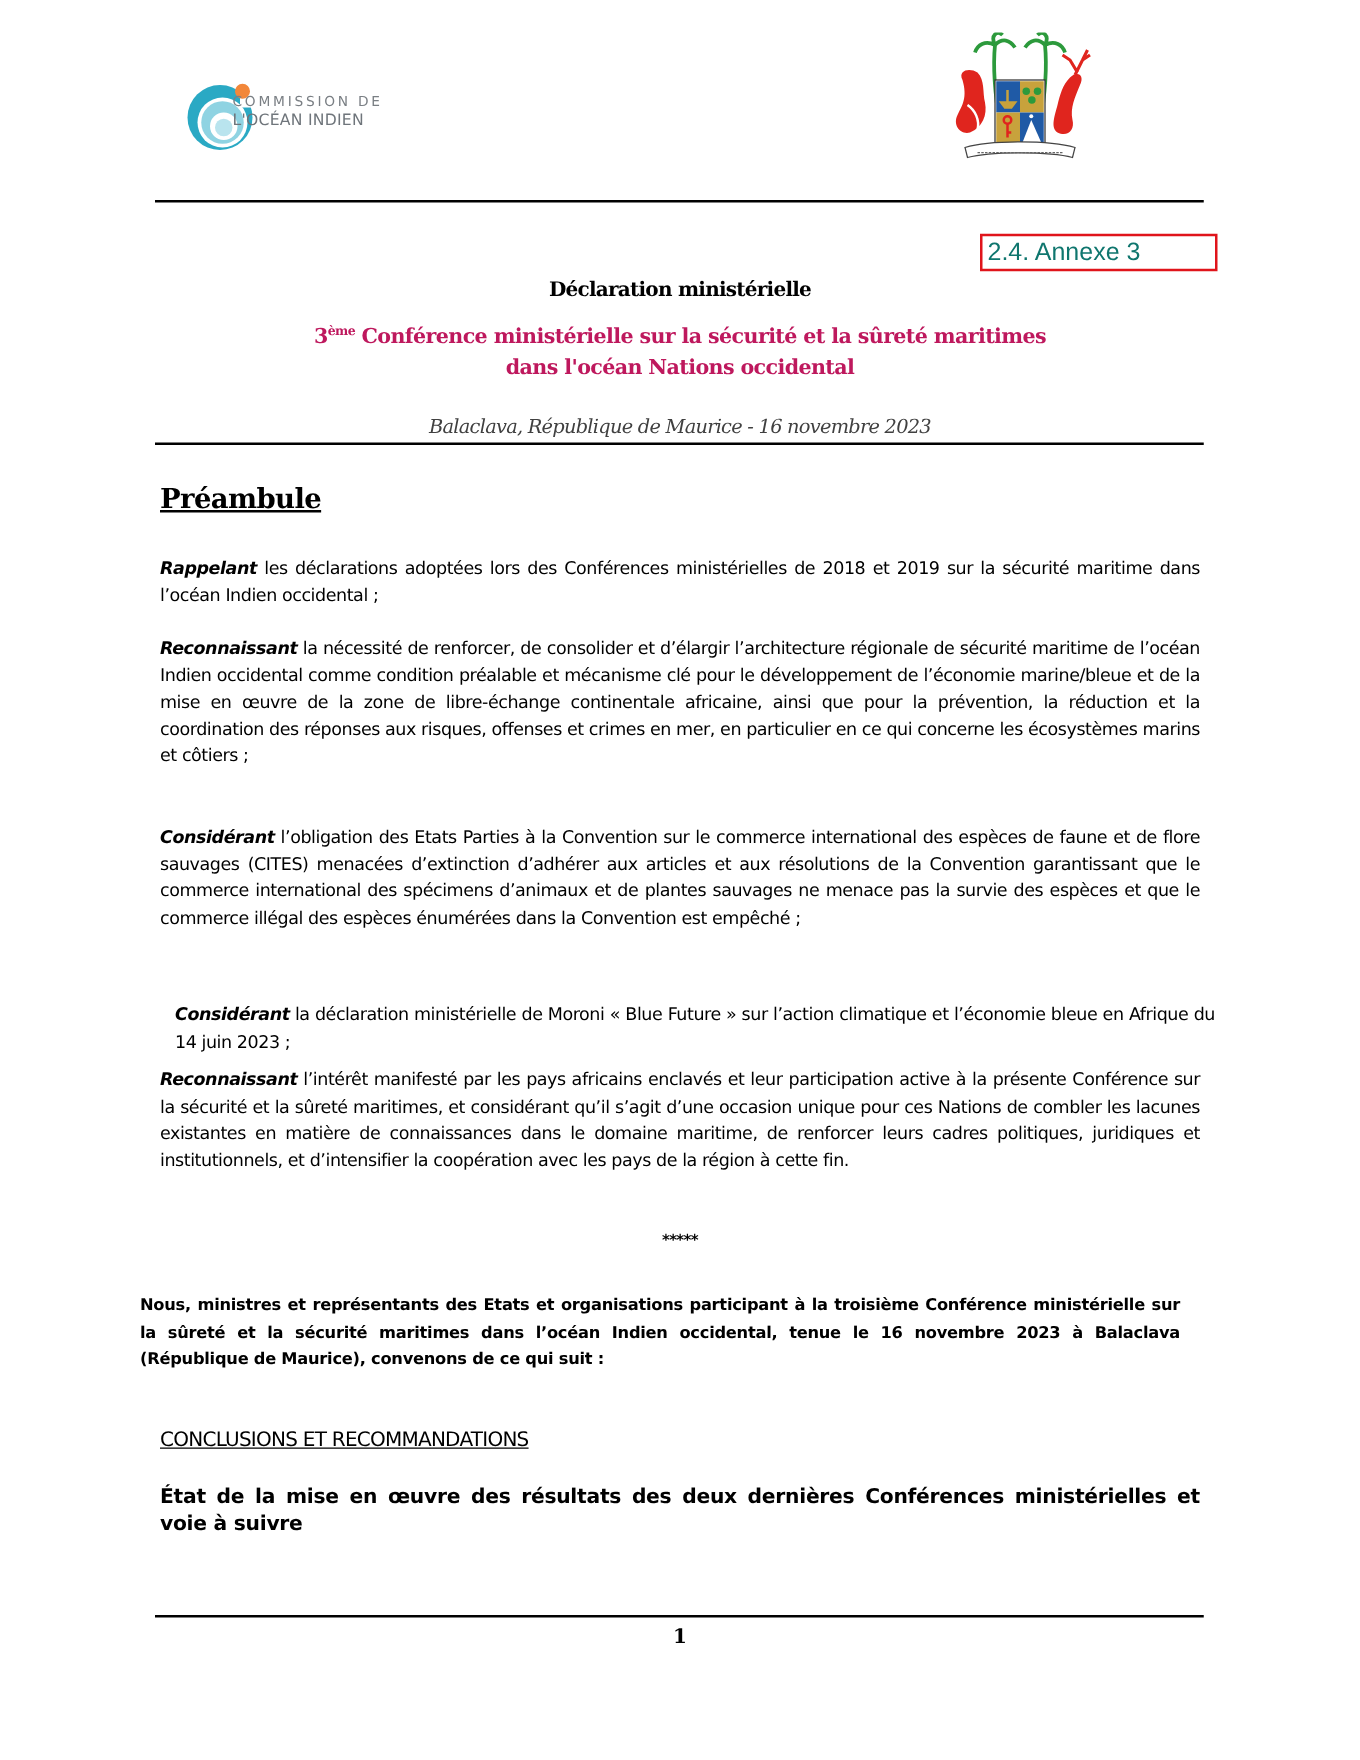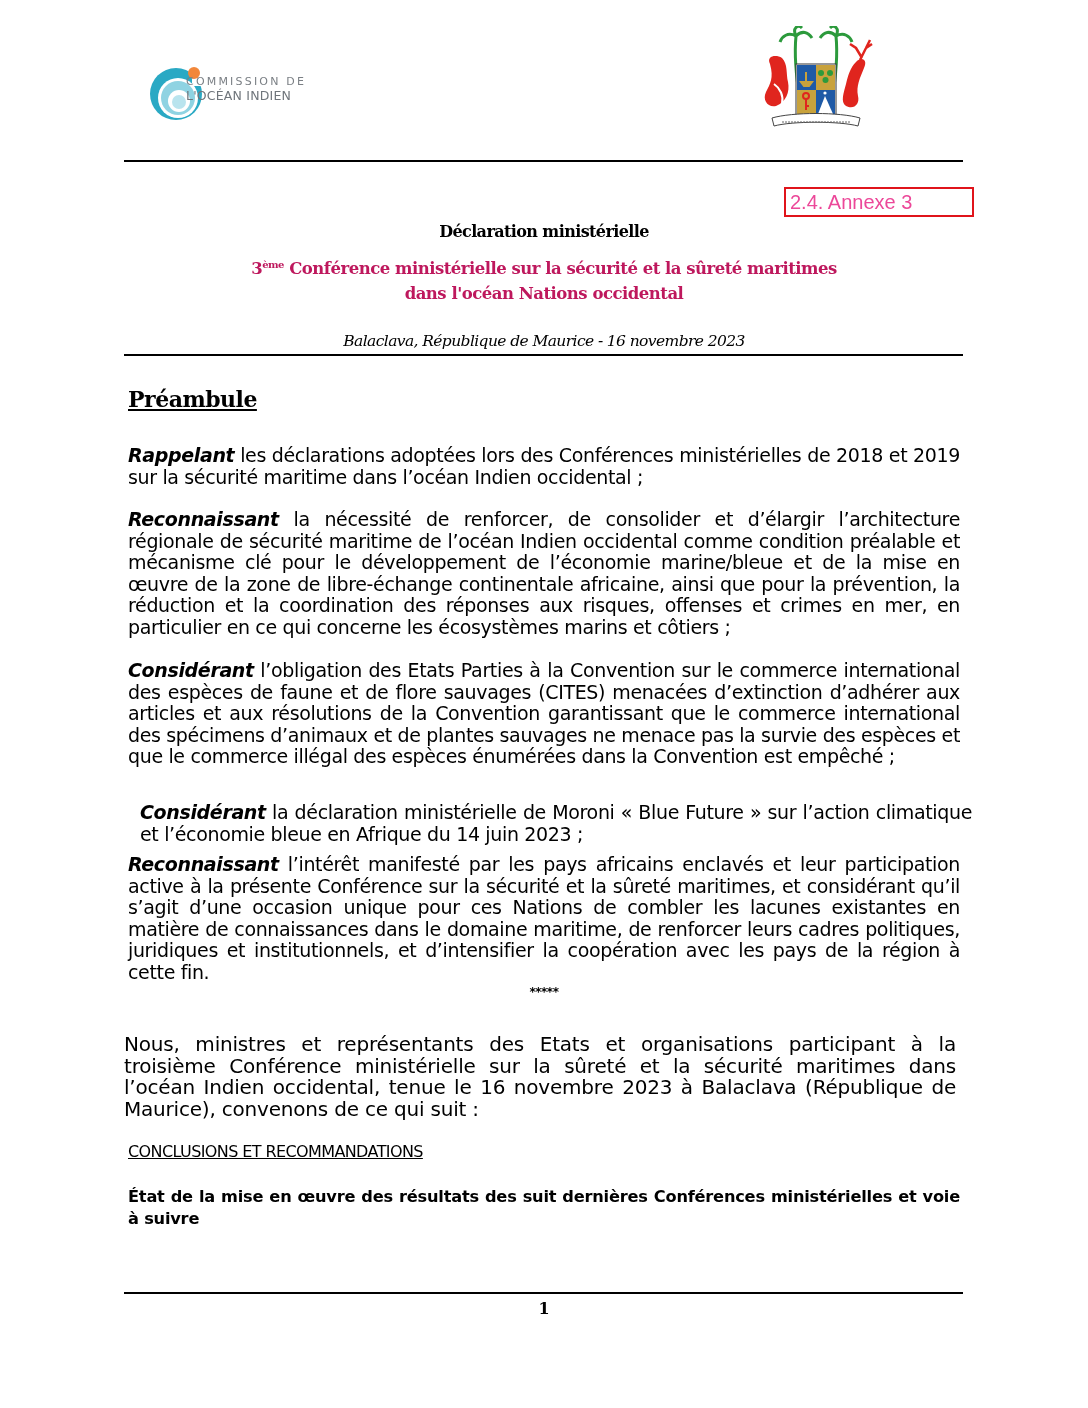--- a/index.html
+++ b/index.html
@@ -9,42 +9,42 @@
     
     #coi-logo { left: 148px; top: 60px; width: 200px; height: 64px; }
     #coi-text { left: 186px; top: 76px; line-height: 1; }
     #coi-line1 { font-family: "DejaVu Sans", sans-serif; font-size: 11px; letter-spacing: 2.2px; color: #7a7f84; display: block; }
     #coi-line2 { font-family: "DejaVu Sans", sans-serif; font-size: 12.5px; color: #6f757b; display: block; margin-top: 3px; letter-spacing: 0.2px; }
     #coat { left: 752px; top: 26px; width: 128px; height: 108px; }
 
     .hr { position: absolute; left: 124px; width: 839px; height: 2px; background: #000; }
 
     #annex-box { left: 784px; top: 187px; width: 190px; height: 30px; border: 2px solid #e0141b; box-sizing: border-box; }
-    #annex-text { position: absolute; left: 4px; top: 2px; font-family: "Liberation Sans", sans-serif; font-size: 20px; color: #ec4899; line-height: 22px; }
+    #annex-text { position: absolute; left: 4px; top: 2px; font-family: "Liberation Sans", sans-serif; font-size: 20px; color: #0f766e; line-height: 22px; }
 
     #doc-title { left: 0; width: 1088px; top: 222px; text-align: center; font-family: "DejaVu Serif", serif; font-weight: bold; font-size: 16px; letter-spacing: -0.6px; }
     .subtitle { left: 0; width: 1088px; text-align: center; font-family: "DejaVu Serif", serif; font-weight: bold; font-size: 16.5px; color: #be185d; letter-spacing: -0.5px; }
     #subtitle-1 { top: 259px; }
     #subtitle-2 { top: 284px; }
     #subtitle-1 sup { font-size: 10px; vertical-align: 6px; }
-    #place-date { left: 0; width: 1088px; top: 332px; text-align: center; font-family: "DejaVu Serif", serif; font-style: italic; font-size: 15.5px; color: #000000; letter-spacing: -0.6px; }
+    #place-date { left: 0; width: 1088px; top: 332px; text-align: center; font-family: "DejaVu Serif", serif; font-style: italic; font-size: 15.5px; color: #404040; letter-spacing: -0.6px; }
 
     #preamble-heading { left: 128px; top: 386px; font-family: "DejaVu Serif", serif; font-weight: bold; font-size: 22px; text-decoration: underline; letter-spacing: -0.5px; }
 
-    .para { position: absolute; left: 128px; width: 832px; font-family: "DejaVu Sans", sans-serif; font-size: 19px; line-height: 21.6px; text-align: justify; letter-spacing: -0.35px; }
+    .para { position: absolute; left: 128px; width: 832px; font-family: "DejaVu Sans", sans-serif; font-size: 14px; line-height: 21.6px; text-align: justify; letter-spacing: -0.35px; }
     .para .lead { font-weight: bold; font-style: italic; }
     #p1 { top: 445px; }
     #p2 { top: 509px; }
     #p3 { top: 660px; }
     #p4 { top: 790px; }
     #p5 { top: 854px; }
 
     #separator { left: 0; width: 1088px; top: 985px; text-align: center; font-family: "DejaVu Sans", sans-serif; font-weight: bold; font-size: 12px; letter-spacing: -0.5px; }
 
-    #resolution { position: absolute; left: 124px; width: 832px; top: 1034px; font-family: "DejaVu Sans", sans-serif; font-weight: normal; font-size: 20px; line-height: 21.6px; text-align: justify; letter-spacing: -0.2px; }
+    #resolution { position: absolute; left: 112px; width: 832px; top: 1034px; font-family: "DejaVu Sans", sans-serif; font-weight: bold; font-size: 13px; line-height: 21.6px; text-align: justify; letter-spacing: -0.2px; }
 
     #conclusions-heading { left: 128px; top: 1142px; font-family: "DejaVu Sans", sans-serif; font-weight: normal; font-size: 16px; text-decoration: underline; letter-spacing: -0.6px; }
 
     #section-heading { position: absolute; left: 128px; width: 832px; top: 1186px; font-family: "DejaVu Sans", sans-serif; font-weight: bold; font-size: 16.2px; line-height: 21.6px; text-align: justify; text-align-last: left; letter-spacing: -0.2px; }
 
     #page-number { left: 0; width: 1088px; top: 1299px; text-align: center; font-family: "DejaVu Serif", serif; font-weight: bold; font-size: 16px; }
   </style>
 </head>
 <body>
 
@@ -121,16 +121,16 @@
 <p id="p4" class="para" style="margin:12px;"><span class="lead">Considérant</span><span> la déclaration ministérielle de Moroni « Blue Future » sur l’action climatique et l’économie bleue en Afrique du 14 juin 2023 ;</span></p>
 
 <p id="p5" class="para" style="margin:0;"><span class="lead">Reconnaissant</span><span> l’intérêt manifesté par les pays africains enclavés et leur participation active à la présente Conférence sur la sécurité et la sûreté maritimes, et considérant qu’il s’agit d’une occasion unique pour ces Nations de combler les lacunes existantes en matière de connaissances dans le domaine maritime, de renforcer leurs cadres politiques, juridiques et institutionnels, et d’intensifier la coopération avec les pays de la région à cette fin.</span></p>
 
 <div id="separator" class="abs">*****</div>
 
 <p id="resolution" style="margin:0;">Nous, ministres et représentants des Etats et organisations participant à la troisième Conférence ministérielle sur la sûreté et la sécurité maritimes dans l’océan Indien occidental, tenue le 16 novembre 2023 à Balaclava (République de Maurice), convenons de ce qui suit :</p>
 
 <div id="conclusions-heading" class="abs">CONCLUSIONS ET RECOMMANDATIONS</div>
 
-<p id="section-heading" style="margin:0;">État de la mise en œuvre des résultats des suit dernières Conférences ministérielles et voie à suivre</p>
+<p id="section-heading" style="margin:0;">État de la mise en œuvre des résultats des deux dernières Conférences ministérielles et voie à suivre</p>
 
 <div class="hr" style="top:1292px;"></div>
 <div id="page-number" class="abs">1</div>
 
 </body></html>

